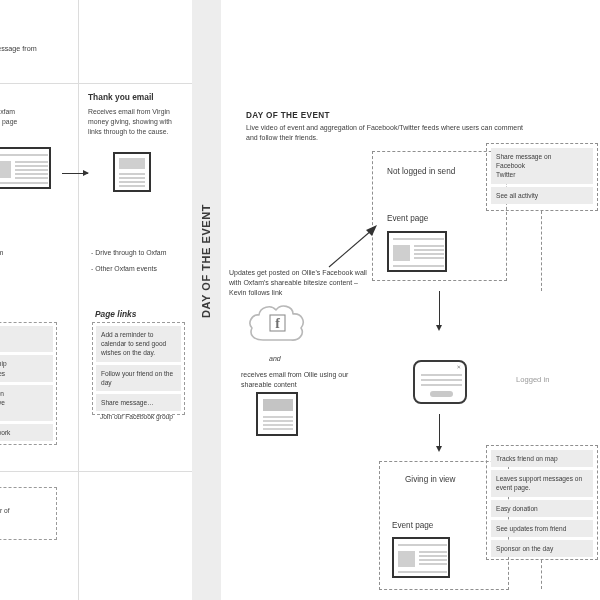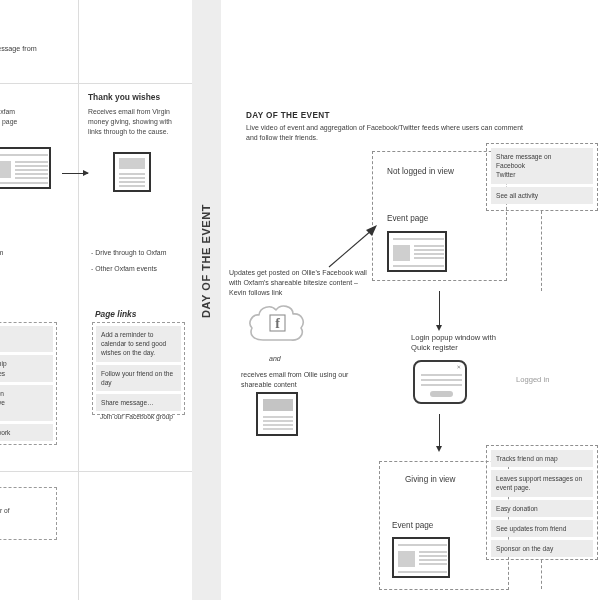--- a/index.html
+++ b/index.html
@@ -147,21 +147,21 @@
         <div class="chip-plain" style="white-space:pre-line;">af – number of
 o share on
 ?</div>
       </div>
     </div>
 
     <div class="arrow-h" style="left:62px;top:173px;width:26px;"></div>
 
     <div class="colB">
       <div style="position:absolute;left:0;top:92px;width:96px;">
-        <div class="col-title">Thank you wishes</div>
+        <div class="col-title">Thank you email</div>
         <div class="col-body">Receives email from Virgin money giving, showing with links through to the cause.</div>
       </div>
 
       <div class="wf" style="left:25px;top:152px;width:38px;height:40px;">
         <div class="bar" style="left:4px;top:4px;width:26px;height:11px;"></div>
         <div class="ln" style="left:4px;top:19px;width:26px;"></div>
         <div class="ln" style="left:4px;top:23px;width:26px;"></div>
         <div class="ln" style="left:4px;top:27px;width:26px;"></div>
         <div class="ln" style="left:4px;top:31px;width:26px;"></div>
       </div>
@@ -186,21 +186,21 @@
   <div class="spine">
     <div class="spine-label">DAY OF THE EVENT</div>
   </div>
 
   <div class="right-panel">
 
     <div class="r-title">DAY OF THE EVENT</div>
     <div class="r-sub">Live video of event and aggregation of Facebook/Twitter feeds where users can comment and follow their friends.</div>
 
     <div class="dashbox" style="left:151px;top:151px;width:135px;height:130px;"></div>
-    <div class="viewlabel" style="left:166px;top:167px;">Not logged in view</div>
+    <div class="viewlabel" style="left:166px;top:167px;">Not logged in send</div>
     <div class="viewlabel" style="left:166px;top:214px;">Event page</div>
 
     <div class="wf" style="position:absolute;left:166px;top:231px;width:60px;height:41px;">
       <div class="ln" style="left:4px;top:5px;width:51px;"></div>
       <div class="bar" style="left:4px;top:12px;width:17px;height:16px;"></div>
       <div class="ln" style="left:25px;top:12px;width:30px;"></div>
       <div class="ln" style="left:25px;top:16px;width:30px;"></div>
       <div class="ln" style="left:25px;top:20px;width:30px;"></div>
       <div class="ln" style="left:25px;top:24px;width:30px;"></div>
       <div class="ln" style="left:4px;top:32px;width:51px;"></div>
@@ -236,22 +236,20 @@
     <div class="doc" style="position:absolute;left:35px;top:392px;width:42px;height:44px;">
       <div class="hd" style="left:5px;top:5px;width:30px;height:12px;"></div>
       <div class="ln" style="left:5px;top:22px;width:30px;"></div>
       <div class="ln" style="left:5px;top:26px;width:30px;"></div>
       <div class="ln" style="left:5px;top:30px;width:30px;"></div>
       <div class="ln" style="left:5px;top:34px;width:30px;"></div>
     </div>
 
     <div class="arrow-v" style="left:218px;top:291px;height:34px;"></div>
 
-    <div class="smalllabel" style="left:190px;top:333px;white-space:pre-line;">Login popup window with
-Quick register</div>
 
     <div class="popup" style="left:192px;top:360px;width:54px;height:44px;">
       <div class="x" style="right:4px;top:2px;">✕</div>
       <div class="ln" style="left:6px;top:12px;width:41px;"></div>
       <div class="ln" style="left:6px;top:17px;width:41px;"></div>
       <div class="ln" style="left:6px;top:22px;width:41px;"></div>
       <div class="btn" style="left:15px;top:29px;width:23px;height:6px;"></div>
     </div>
 
     <div class="loggedin" style="left:263px;top:375px;padding-left:32px;">Logged in</div>

